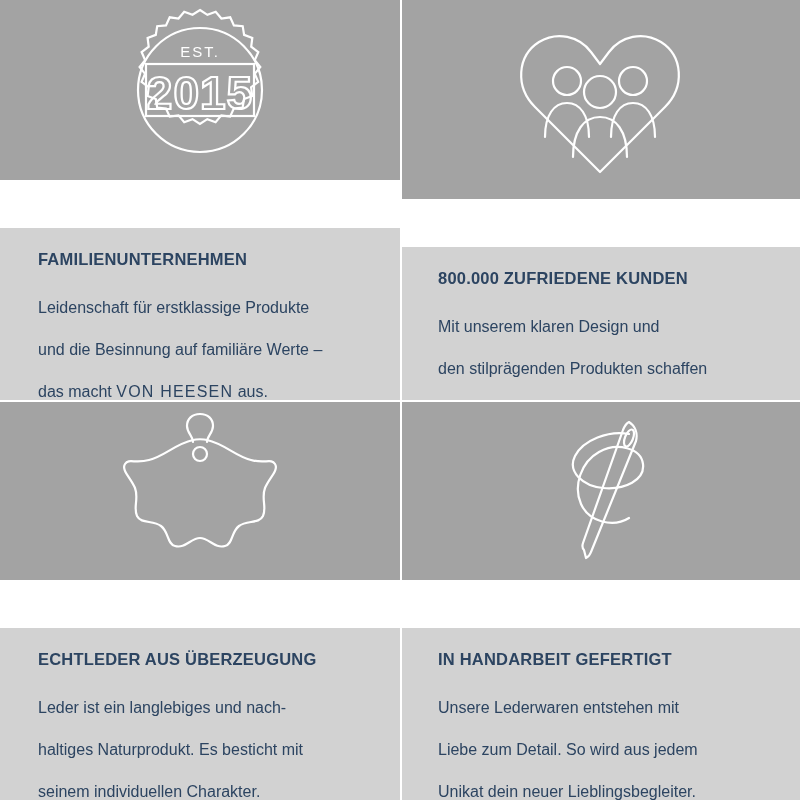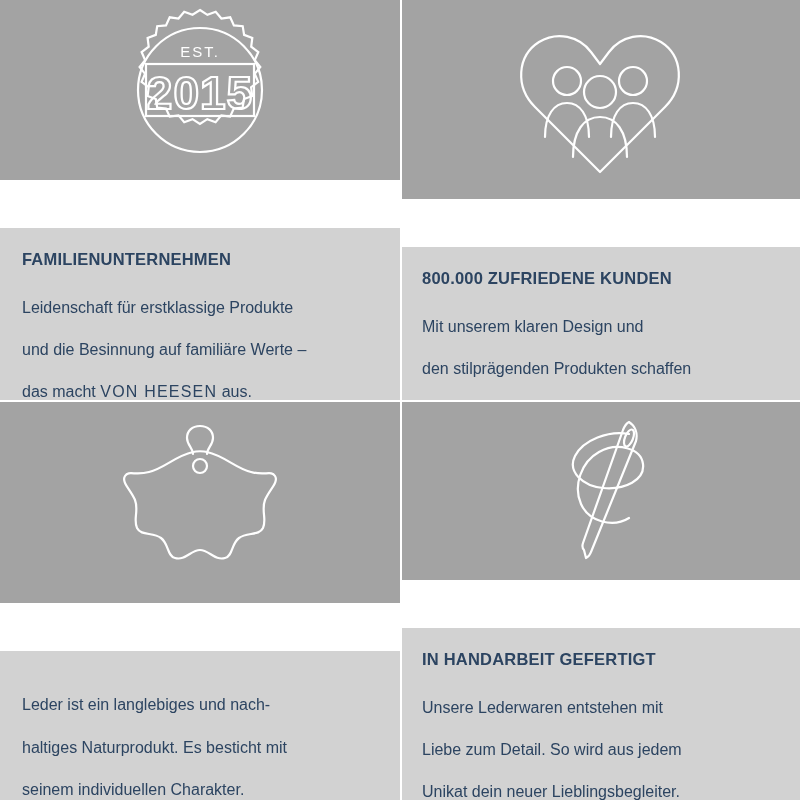--- a/index.html
+++ b/index.html
@@ -31,21 +31,21 @@
     justify-content: center;
     box-sizing: border-box;
   }
   .cell.row2 .icon-area {
     height: 272px;
   }
   .text-area {
     background: #d2d2d2;
     flex: 1;
     box-sizing: border-box;
-    padding: 22px 22px 0 22px;
+    padding: 22px 22px 0 38px;
     color: #2c4461;
     margin-top: 48px;
   }
   .text-area.row2 {
     padding-top: 22px;
   }
   .headline {
     font-weight: bold;
     font-size: 16.5px;
     letter-spacing: 0.2px;
@@ -155,20 +155,21 @@
                      C80 149 86 138 95 138 C104 138 110 149 120 146
                      C128 144 126 132 134 126 C142 120 154 124 158 116
                      C162 108 156 98 160 88 C164 78 174 70 170 64
                      C166 58 160 64 146 60 C130 56 120 44 102 40
                      C99 39 91 39 88 40 Z"></path>
             <circle cx="95" cy="54" r="7"></circle>
           </g>
         </svg>
       </div>
       <div class="text-area row2">
+        <div class="headline">ECHTLEDER AUS ÜBERZEUGUNG</div>
         <div class="body">
           <span>Leder ist ein langlebiges und nach-</span><br>
           <span>haltiges Naturprodukt. Es besticht mit</span><br>
           <span>seinem individuellen Charakter.</span>
         </div>
       </div>
     </div>
 
     <div class="cell row2">
       <div class="icon-area">

